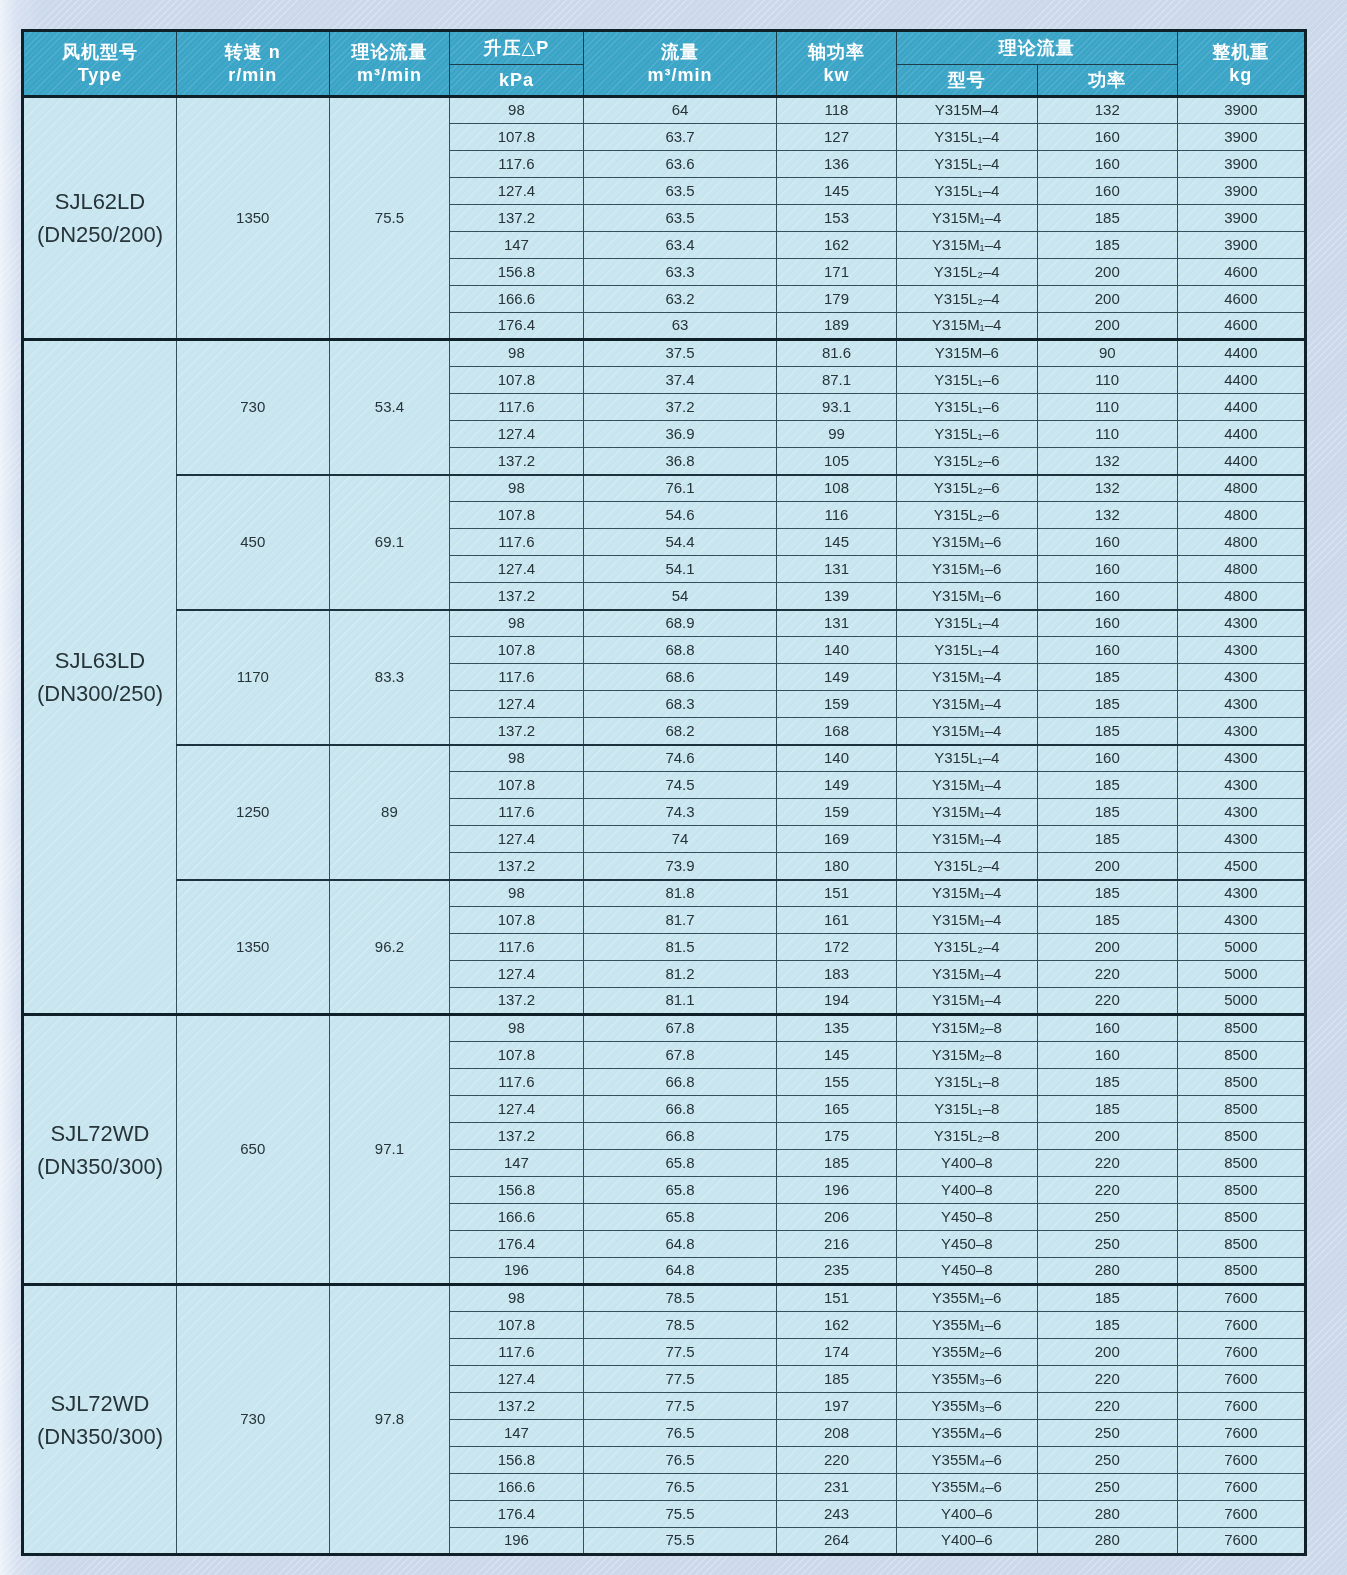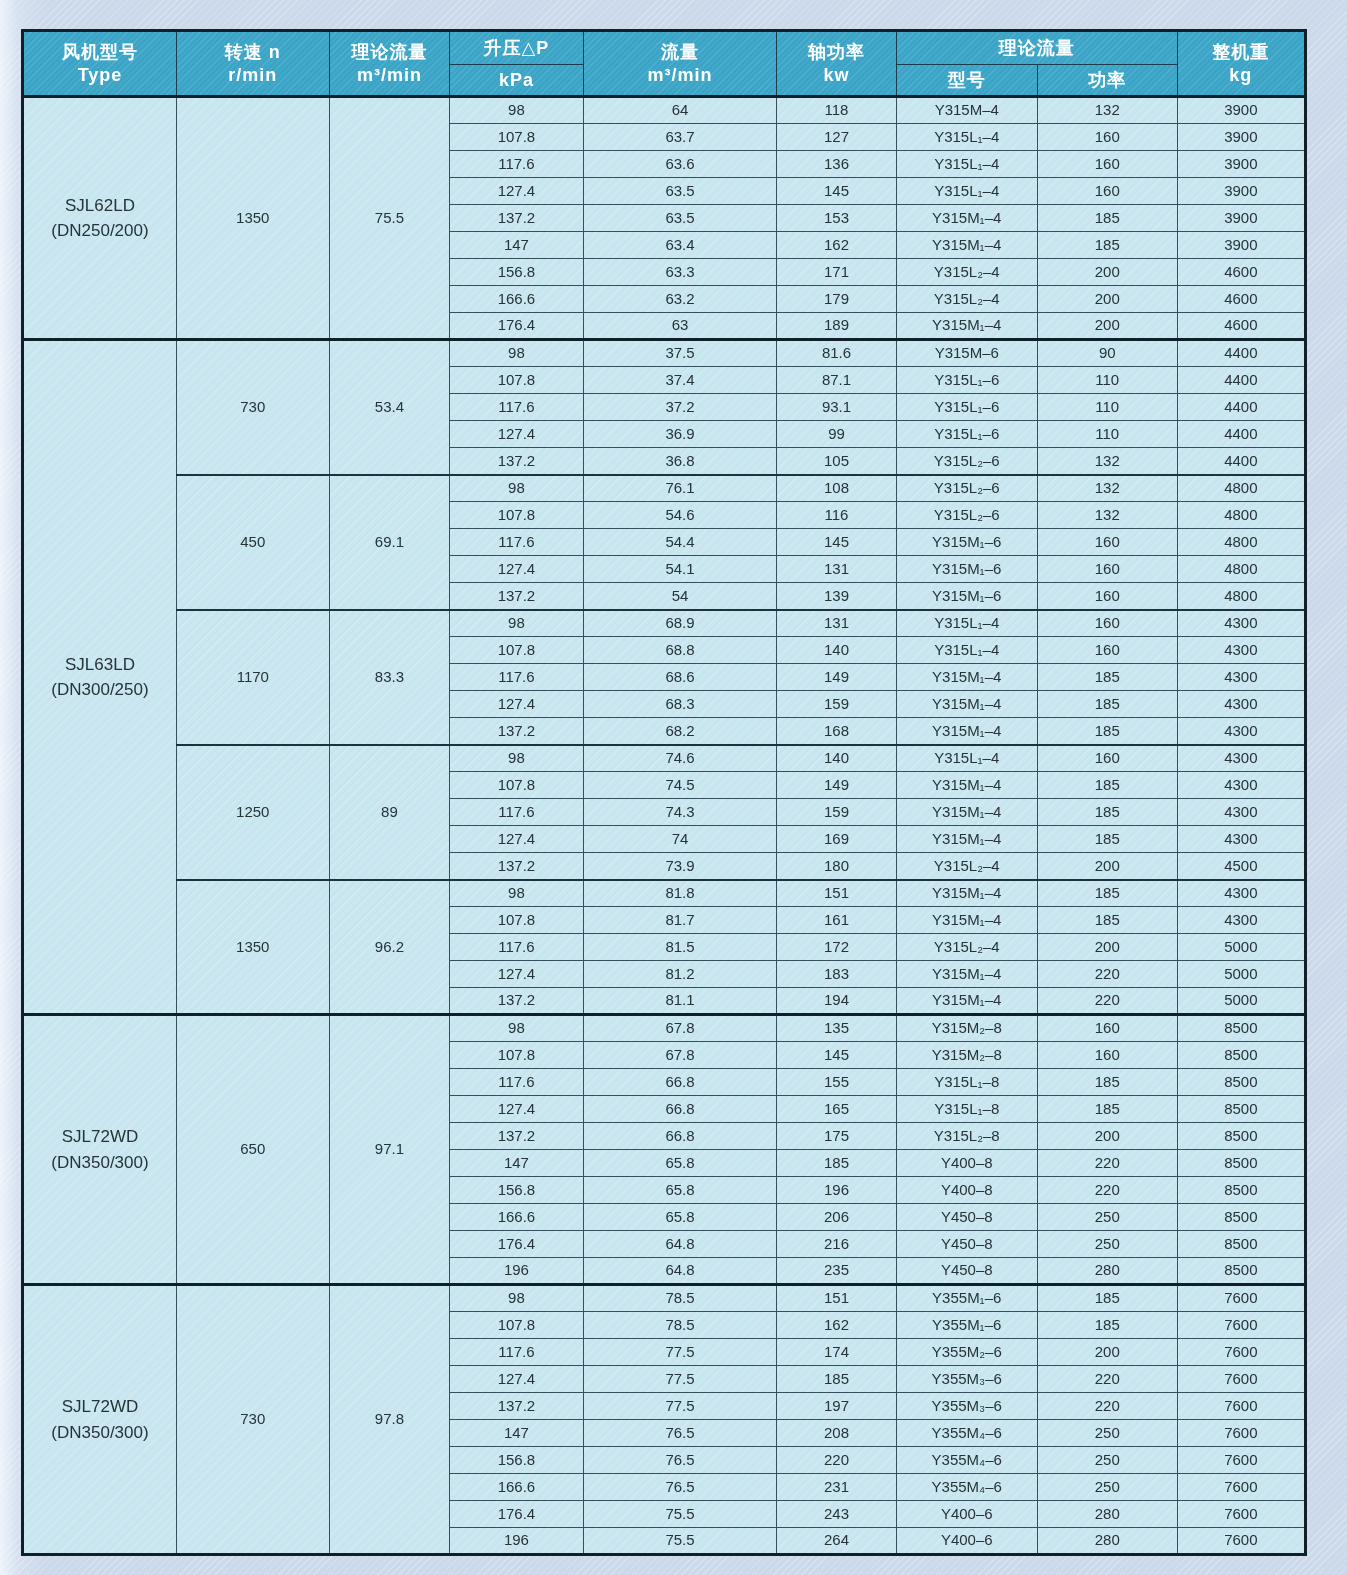--- a/index.html
+++ b/index.html
@@ -47,21 +47,21 @@
       repeating-linear-gradient(135deg, rgba(186,224,206,0.22) 0 2px, rgba(255,255,255,0.22) 2px 3px, transparent 3px 6px);
     color: #263339;
     font-size: 15px;
     text-align: center;
     vertical-align: middle;
     height: 27px;
     border: 1px solid #35505c;
     padding: 0 2px;
     line-height: 1.1;
   }
-  tbody td.model-cell { font-size: 17px; }
+  tbody td.model-cell { font-size: 22px; }
   tbody td.model-cell div { line-height: 1.5; }
   tbody tr.block-start td { border-top: 2px solid #1c333d; }
   tbody tr.group-start td { border-top: 3px solid #102028; }
 </style>
 </head>
 <body>
 
 <div class="page">
   <table class="spec-table">
     <colgroup>

